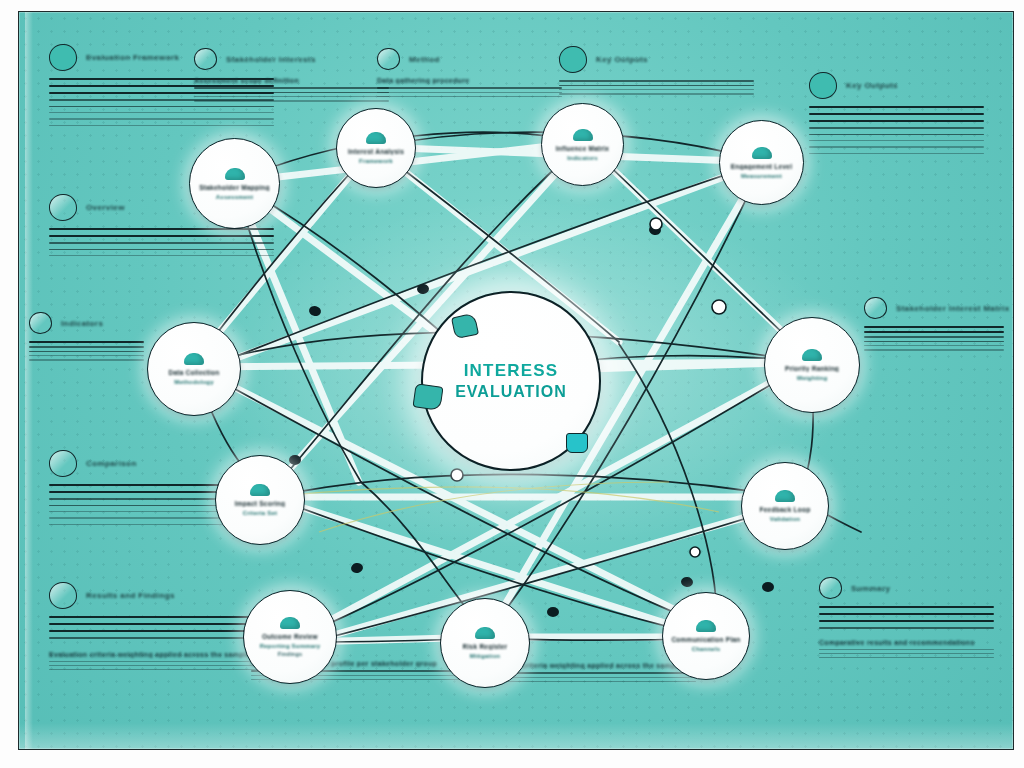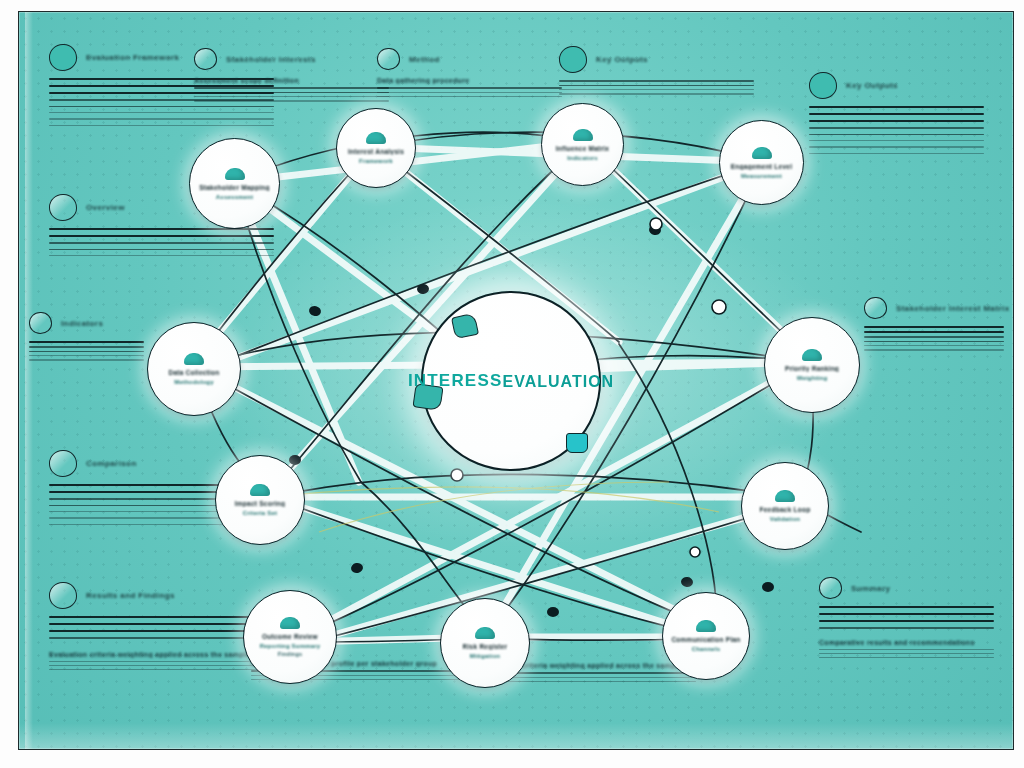--- a/index.html
+++ b/index.html
@@ -97,21 +97,21 @@
     font-size:5.5px;font-weight:600;color:#2a5e60;letter-spacing:.2px;
     filter:blur(1.1px);max-width:80%;white-space:nowrap;overflow:hidden;margin-top:2px;
   }
 
   
   .hub{
     position:absolute;left:402px;top:279px;width:176px;height:176px;border-radius:50%;
     background:radial-gradient(circle at 40% 32%, #ffffff 0%, #fdfefe 65%, #f2f8f8 100%);
     border:2.2px solid #0d2025;
     box-shadow:0 0 34px 14px rgba(255,255,255,.75), 0 4px 10px rgba(0,50,50,.22);
-    display:flex;flex-direction:row;align-items:center;justify-content:center;
+    display:flex;flex-direction:column;align-items:center;justify-content:center;
   }
   .hub-l1{
     font-size:17px;font-weight:800;letter-spacing:1.2px;color:#0fa89e;
     filter:blur(.45px);line-height:1.15;
   }
   .hub-l2{
     font-size:16px;font-weight:800;letter-spacing:1px;color:#0c9e96;
     filter:blur(.75px);line-height:1.15;margin-top:2px;
   }
   .tab{position:absolute;background:#35b5ab;border:1px solid #0f2a2c;}

